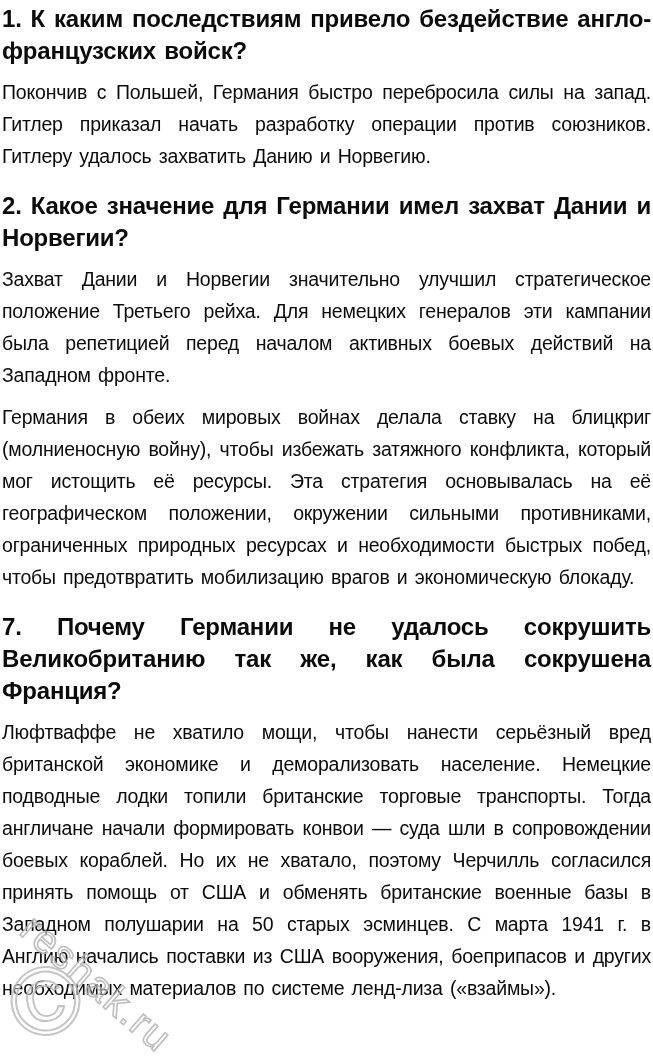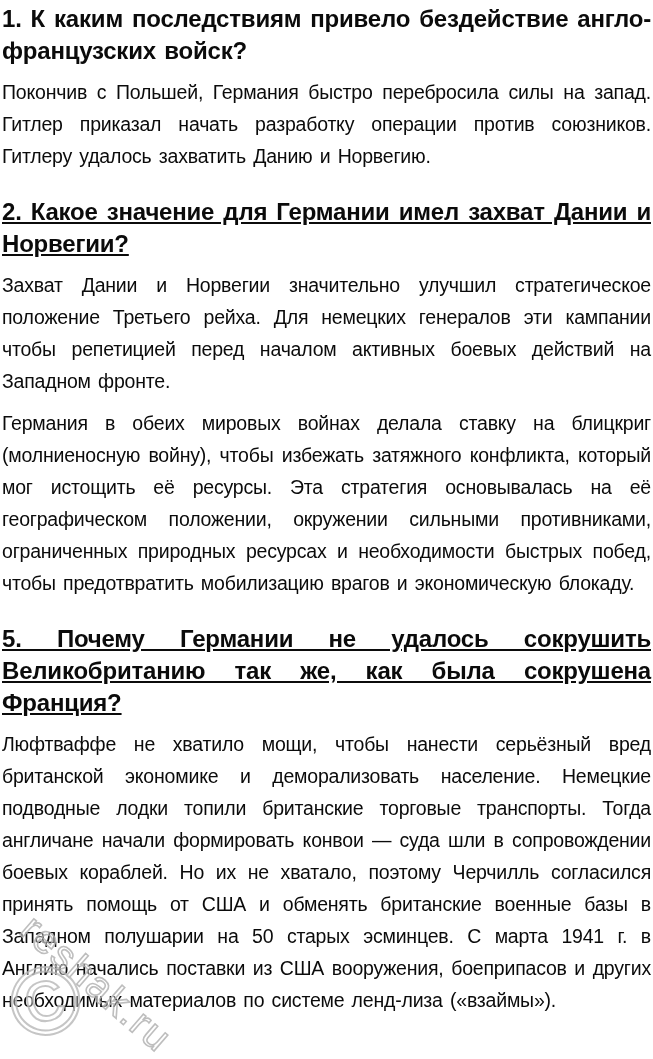--- a/index.html
+++ b/index.html
@@ -23,22 +23,21 @@
   .question {
     font-size: 24px;
     font-weight: 700;
     line-height: 32px;
     text-align: justify;
     letter-spacing: -0.2px;
     word-spacing: 2px;
     margin: 0 0 9px 0;
   }
   .qa-section + .qa-section .question {
-    margin-top: 24px;
-    text-decoration: underline;
+    margin-top: 18px;
   }
   .answer {
     font-size: 19.5px;
     font-weight: 400;
     line-height: 32px;
     text-align: justify;
     letter-spacing: -0.2px;
     word-spacing: 2px;
     margin: 4px 0 10px 0;
   }
@@ -57,29 +56,29 @@
 
 <div class="page">
 
   <section class="qa-section">
     <h2 class="question">1. К каким последствиям привело бездействие англо-французских войск?</h2>
     <p class="answer">Покончив с Польшей, Германия быстро перебросила силы на запад. Гитлер приказал начать разработку операции против союзников. Гитлеру удалось захватить Данию и Норвегию.</p>
   </section>
 
   <section class="qa-section">
     <h2 class="question">2. Какое значение для Германии имел захват Дании и Норвегии?</h2>
-    <p class="answer">Захват Дании и Норвегии значительно улучшил стратегическое положение Третьего рейха. Для немецких генералов эти кампании чтобы репетицией перед началом активных боевых действий на Западном фронте.</p>
+    <p class="answer">Захват Дании и Норвегии значительно улучшил стратегическое положение Третьего рейха. Для немецких генералов эти кампании была репетицией перед началом активных боевых действий на Западном фронте.</p>
   </section>
 
   <section class="qa-section">
     <p class="answer">Германия в обеих мировых войнах делала ставку на блицкриг (молниеносную войну), чтобы избежать затяжного конфликта, который мог истощить её ресурсы. Эта стратегия основывалась на её географическом положении, окружении сильными противниками, ограниченных природных ресурсах и необходимости быстрых побед, чтобы предотвратить мобилизацию врагов и экономическую блокаду.</p>
   </section>
 
   <section class="qa-section">
-    <h2 class="question">5. Почему Германии не удалось сокрушить Великобританию так же, как была сокрушена Франция?</h2>
+    <h2 class="question">7. Почему Германии не удалось сокрушить Великобританию так же, как была сокрушена Франция?</h2>
     <p class="answer">Люфтваффе не хватило мощи, чтобы нанести серьёзный вред британской экономике и деморализовать население. Немецкие подводные лодки топили британские торговые транспорты. Тогда англичане начали формировать конвои — суда шли в сопровождении боевых кораблей. Но их не хватало, поэтому Черчилль согласился принять помощь от США и обменять британские военные базы в Западном полушарии на 50 старых эсминцев. С марта 1941 г. в Англию начались поставки из США вооружения, боеприпасов и других необходимых материалов по системе ленд-лиза («взаймы»).</p>
   </section>
 
 </div>
 
 <div class="watermark">
   <svg width="230" height="166" viewBox="0 0 230 166" xmlns="http://www.w3.org/2000/svg">
     <text x="8" y="138" font-family="Liberation Sans, DejaVu Sans, sans-serif" font-size="96" fill="rgba(255,255,255,0.45)" stroke="#bcbcbc" stroke-width="2" transform="rotate(-14 56 106)">©</text>
     <text x="16" y="40" font-family="Liberation Sans, DejaVu Sans, sans-serif" font-size="40" font-weight="400" letter-spacing="2" fill="rgba(255,255,255,0.45)" stroke="#b3b3b3" stroke-width="1.6" transform="rotate(41 16 40)">reshak.ru</text>
   </svg>

